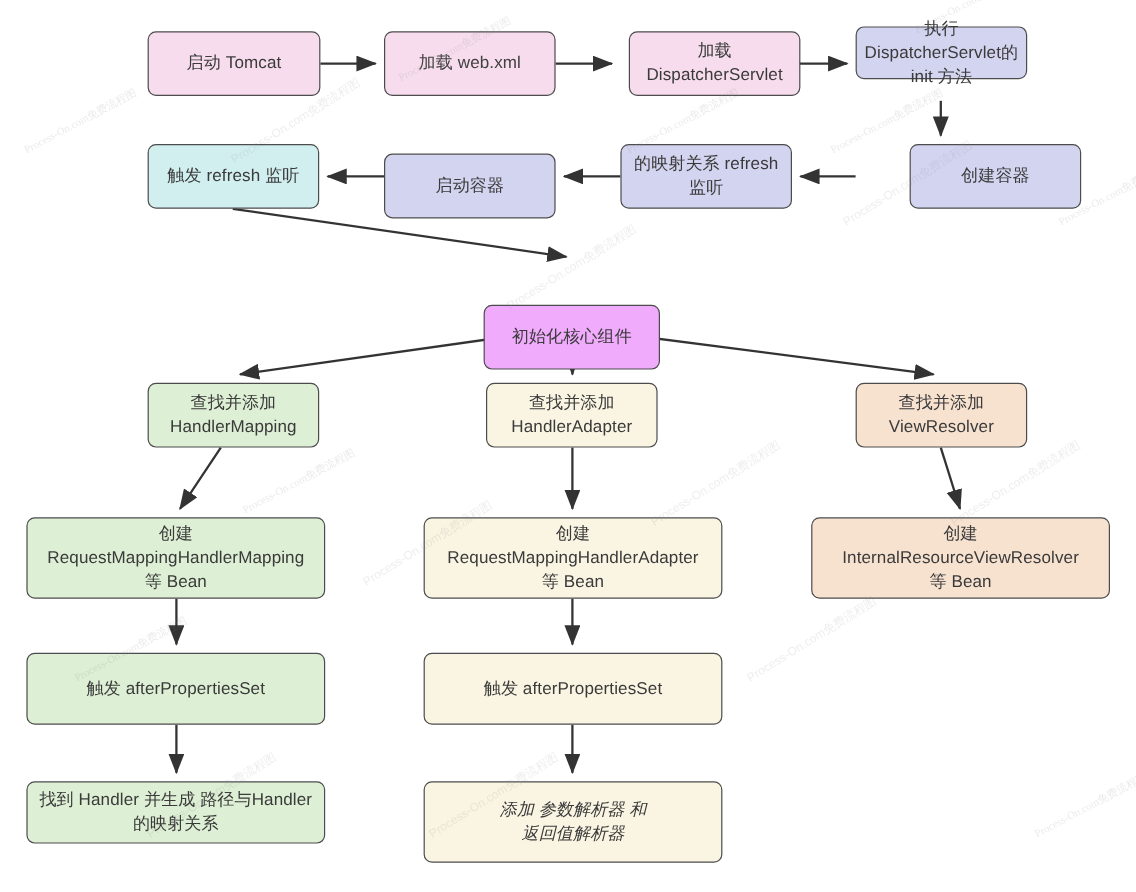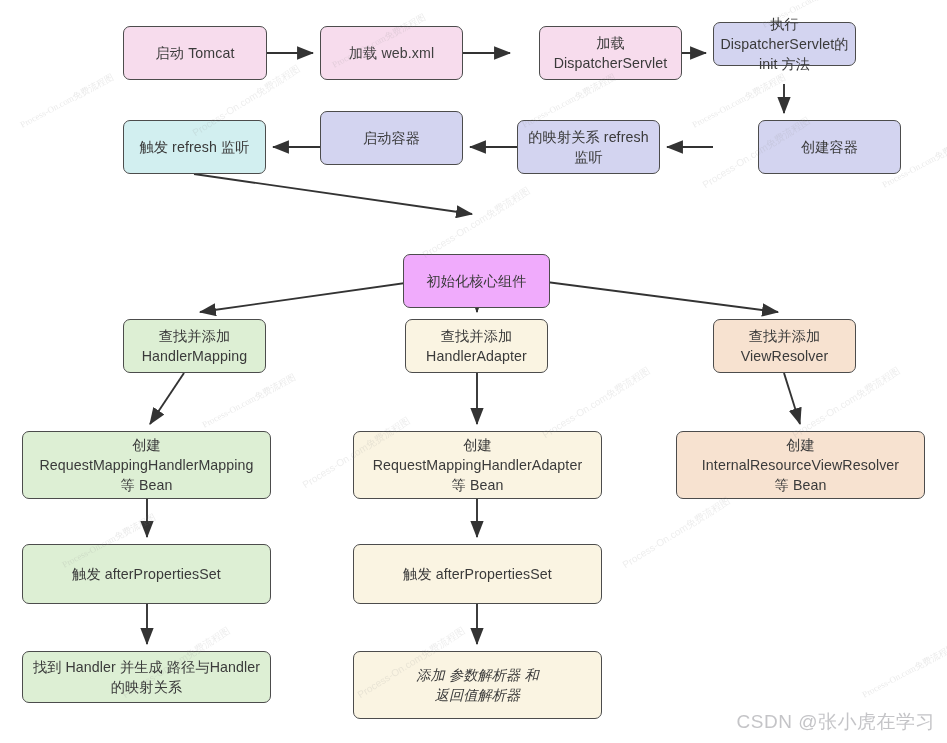--- a/index.html
+++ b/index.html
@@ -103,29 +103,29 @@
         <path d="M147,499 L147,537" marker-end="url(#arrowhead)" stroke="#333333"></path>
         <path d="M477,499 L477,537" marker-end="url(#arrowhead)" stroke="#333333"></path>
         <path d="M147,604 L147,644" marker-end="url(#arrowhead)" stroke="#333333"></path>
         <path d="M477,604 L477,644" marker-end="url(#arrowhead)" stroke="#333333"></path>
       </g>
   </svg>
 
   <div id="node-layer">
       <div class="node" style="left: 123px; top: 26px; width: 144px; height: 54px; background: rgb(247, 220, 237); border-color: rgb(76, 76, 76); color: rgb(58, 58, 58);">启动 Tomcat</div>
       <div class="node" style="left: 320px; top: 26px; width: 143px; height: 54px; background: rgb(247, 220, 237); border-color: rgb(76, 76, 76); color: #404040;">加载 web.xml</div>
-      <div class="node" style="left: 539px; top: 26px; width: 143px; height: 54px; background: rgb(247, 220, 237); border-color: rgb(76, 76, 76); color: rgb(58, 58, 58);">加载
+      <div class="node" style="left: 524px; top: 26px; width: 143px; height: 54px; background: rgb(247, 220, 237); border-color: rgb(76, 76, 76); color: rgb(58, 58, 58);">加载
 DispatcherServlet</div>
       <div class="node" style="left: 713px; top: 22px; width: 143px; height: 44px; background: rgb(211, 212, 240); border-color: rgb(76, 76, 76); color: rgb(58, 58, 58);">执行
 DispatcherServlet的
 init 方法</div>
       <div class="node" style="left: 713px; top: 120px; width: 143px; height: 54px; background: rgb(211, 212, 240); border-color: rgb(76, 76, 76); color: rgb(58, 58, 58); margin-left: 45px;">创建容器</div>
       <div class="node" style="left: 517px; top: 120px; width: 143px; height: 54px; background: rgb(211, 212, 240); border-color: rgb(76, 76, 76); color: rgb(58, 58, 58);">的映射关系 refresh
 监听</div>
-      <div class="node" style="left: 320px; top: 111px; width: 143px; height: 54px; background: rgb(211, 212, 240); border-color: rgb(76, 76, 76); color: rgb(58, 58, 58); text-align: right;">启动容器</div>
+      <div class="node" style="left: 320px; top: 128px; width: 143px; height: 54px; background: rgb(211, 212, 240); border-color: rgb(76, 76, 76); color: rgb(58, 58, 58); text-align: right;">启动容器</div>
       <div class="node" style="left: 123px; top: 120px; width: 143px; height: 54px; background: rgb(210, 239, 240); border-color: rgb(76, 76, 76); color: rgb(58, 58, 58); text-align: center;">触发 refresh 监听</div>
       <div class="node" style="left: 403px; top: 221px; width: 147px; height: 54px; background: #f0abfc; border-color: rgb(76, 76, 76); color: rgb(58, 58, 58); margin-top: 33px;">初始化核心组件</div>
       <div class="node" style="left: 123px; top: 319px; width: 143px; height: 54px; background: rgb(221, 239, 212); border-color: rgb(76, 76, 76); color: rgb(58, 58, 58);">查找并添加
 HandlerMapping</div>
       <div class="node" style="left: 405px; top: 319px; width: 143px; height: 54px; background: rgb(250, 244, 226); border-color: rgb(76, 76, 76); color: rgb(58, 58, 58);">查找并添加
 HandlerAdapter</div>
       <div class="node" style="left: 713px; top: 319px; width: 143px; height: 54px; background: rgb(247, 226, 208); border-color: rgb(76, 76, 76); color: rgb(58, 58, 58);">查找并添加
 ViewResolver</div>
       <div class="node" style="left: 22px; top: 431px; width: 249px; height: 68px; background: rgb(221, 239, 212); border-color: rgb(76, 76, 76); color: rgb(58, 58, 58);">创建
 RequestMappingHandlerMapping
@@ -157,14 +157,13 @@
       <div class="wm" style="left: 760px; top: 20px;">Process-On.com免费流程图</div>
       <div class="wm2" style="left: 790px; top: 430px;">Process-On.com免费流程图</div>
       <div class="wm" style="left: 860px; top: 690px;">Process-On.com免费流程图</div>
       <div class="wm2" style="left: 420px; top: 250px;">Process-On.com免费流程图</div>
       <div class="wm" style="left: 60px; top: 560px;">Process-On.com免费流程图</div>
       <div class="wm2" style="left: 620px; top: 560px;">Process-On.com免费流程图</div>
       <div class="wm" style="left: 880px; top: 180px;">Process-On.com免费流程图</div>
       <div class="wm2" style="left: 300px; top: 480px;">Process-On.com免费流程图</div>
     </div>
 
-  <div id="csdn-watermark">CSDN @张小虎在学习</div>
 </div>
 
 </body></html>

